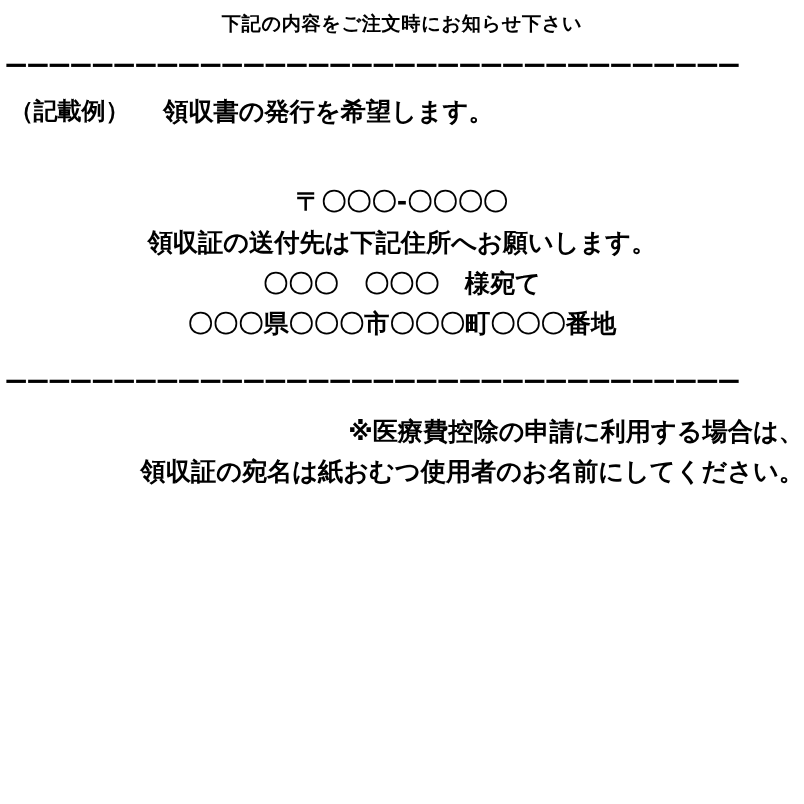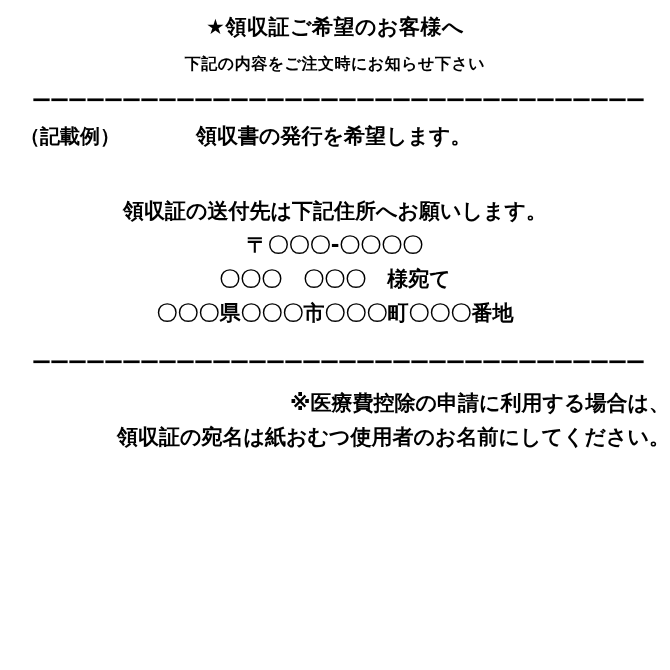--- a/index.html
+++ b/index.html
@@ -39,34 +39,32 @@
   }
   .divider {
     font-size: 19px;
     font-weight: bold;
     letter-spacing: -1px;
     text-align: left;
     padding-left: 4px;
     overflow: hidden;
     white-space: nowrap;
     line-height: 1.1;
-    margin-left: 28px;
   }
   .divider-top {
     margin-top: 14px;
   }
   .divider-bottom {
     margin-top: 22px;
   }
   .example-row {
     display: flex;
     align-items: center;
     margin-top: 12px;
-    padding-left: 20px;
-    gap: 48px;
+    padding-left: 8px;
   }
   .example-label {
     font-size: 20px;
     font-weight: bold;
     white-space: nowrap;
   }
   .example-text {
     font-size: 21px;
     font-weight: bold;
     white-space: nowrap;
@@ -98,33 +96,32 @@
     font-size: 21px;
     line-height: 1.6;
     white-space: nowrap;
   }
 </style>
 </head>
 <body>
 
 <div class="page">
 
-  <div class="line heading1">★領収証ご希望のお客様へ</div>
   <div class="line heading2">下記の内容をご注文時にお知らせ下さい</div>
 
   <div class="divider divider-top">ーーーーーーーーーーーーーーーーーーーーーーーーーーーーーーーーーー</div>
 
   <div class="example-row">
     <span class="example-label">（記載例）</span>
     <span class="example-text">領収書の発行を希望します。</span>
   </div>
 
   <div class="block-ship">
+    <div class="body-line">〒〇〇〇-〇〇〇〇</div>
     <div class="body-line">領収証の送付先は下記住所へお願いします。</div>
-    <div class="body-line">〒〇〇〇-〇〇〇〇</div>
     <div class="body-line">〇〇〇　〇〇〇　様宛て</div>
     <div class="body-line">〇〇〇県〇〇〇市〇〇〇町〇〇〇番地</div>
   </div>
 
 
   <div class="divider divider-bottom">ーーーーーーーーーーーーーーーーーーーーーーーーーーーーーーーーーー</div>
 
   <div class="note-block">
     <div class="note-line">※医療費控除の申請に利用する場合は、</div>
     <div class="note-line">領収証の宛名は紙おむつ使用者のお名前にしてください。</div>

